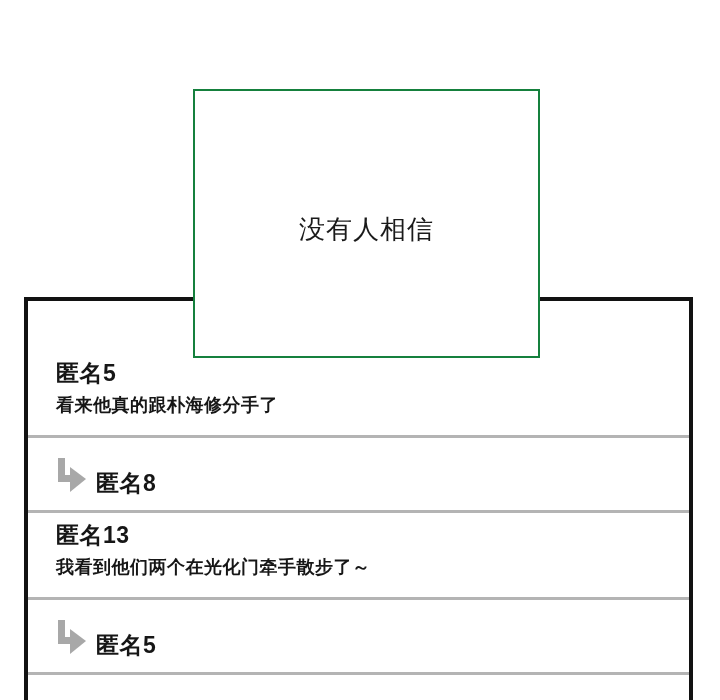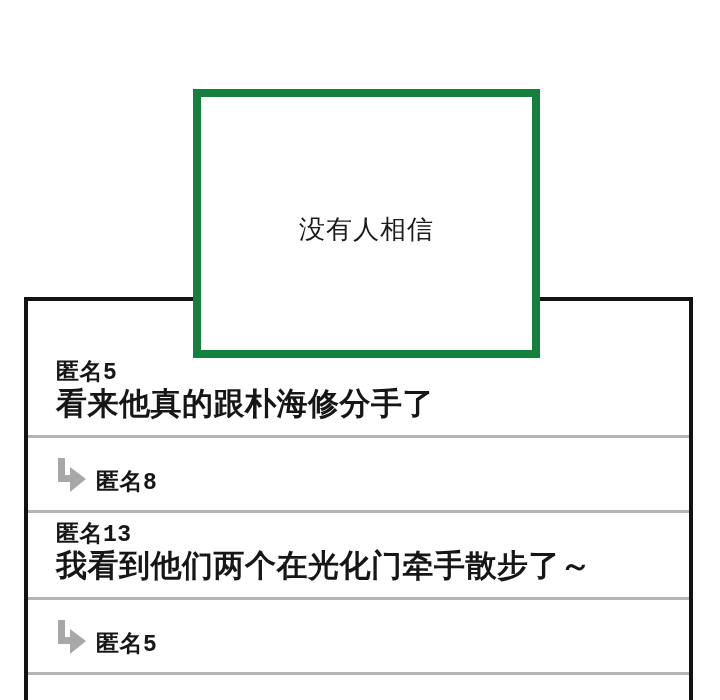--- a/index.html
+++ b/index.html
@@ -27,38 +27,37 @@
     border: 4px solid #121212;
     border-bottom: none;
     background: #ffffff;
     z-index: 1;
     overflow: hidden;
   }
 
   .comment {
     padding: 8px 10px 12px 28px;
     box-sizing: border-box;
-    font-family: Liberation Mono, monospace;
   }
   .comment.first {
     padding-top: 58px; 
   }
   .comment.last {
     padding-top: 6px;
   }
 
   .comment .name {
     font-size: 23px;
     font-weight: 700;
     line-height: 29px;
     letter-spacing: 0.5px;
     color: #161616;
   }
   .comment .text {
-    font-size: 31px;
+    font-size: 18px;
     font-weight: 700;
     line-height: 35px;
     letter-spacing: 0.5px;
     color: #161616;
     white-space: nowrap;
   }
 
   .comment.reply {
     display: flex;
     align-items: flex-end;
@@ -83,21 +82,21 @@
   }
 
   
   .caption-box {
     position: absolute;
     left: 193px;
     top: 89px;
     width: 347px;
     height: 269px;
     box-sizing: border-box;
-    border: 8px solid #15803d;
+    border: 2px solid #15803d;
     background: #ffffff;
     z-index: 2;
     display: flex;
     flex-direction: column;
     align-items: center;
     justify-content: center;
     padding-top: 12px;
   }
   .caption-line {
     font-size: 26px;

